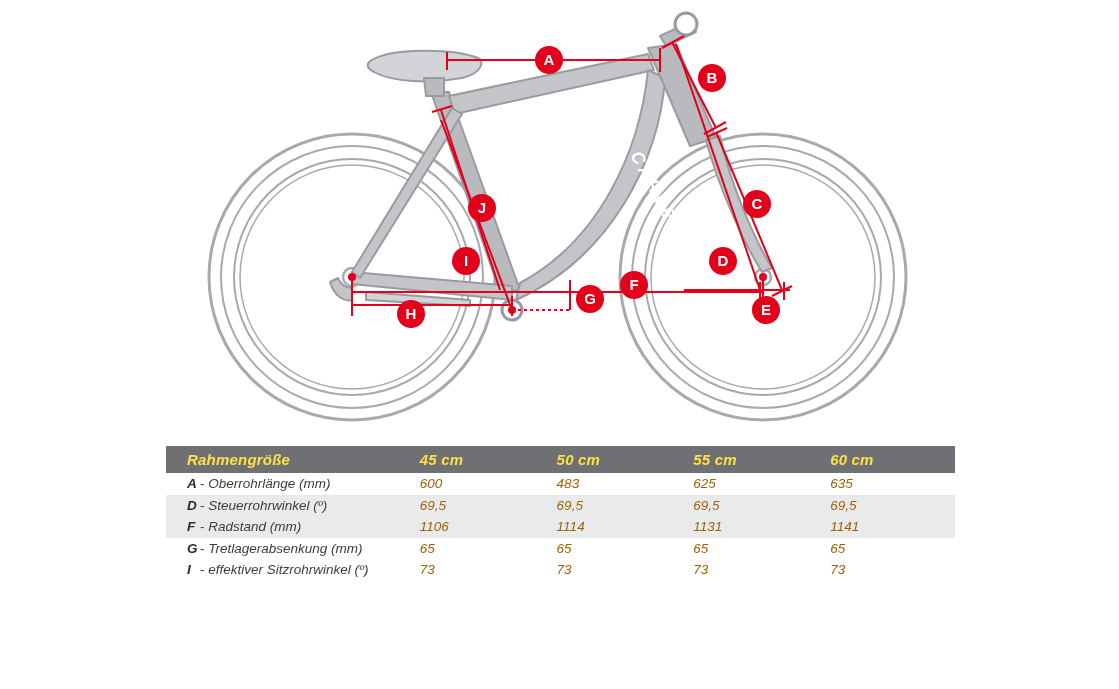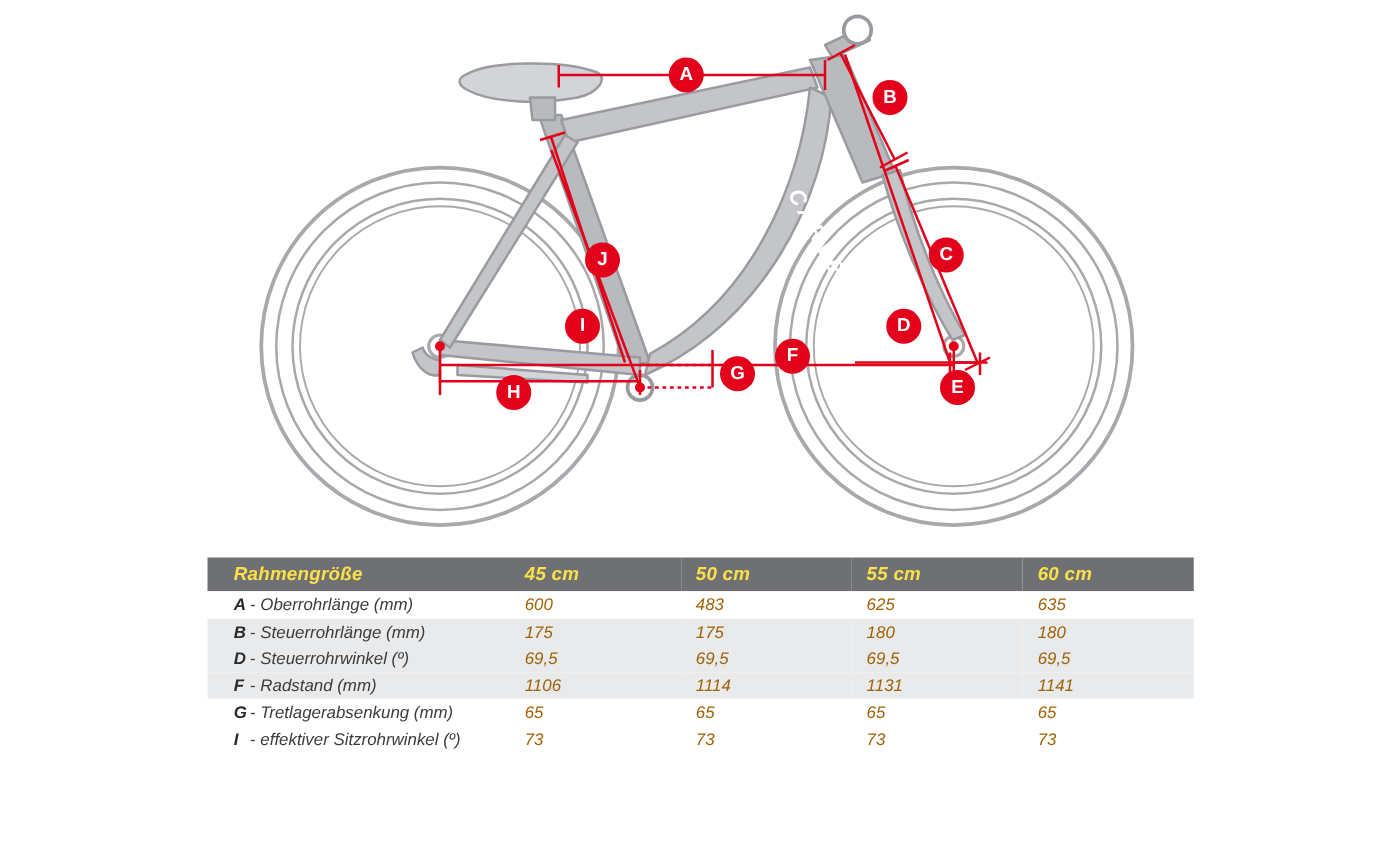--- a/index.html
+++ b/index.html
@@ -214,27 +214,20 @@
     </thead>
     <tbody>
       <tr class="odd">
         <td class="label-cell"><span class="letter">A</span><span class="sep">- </span><span class="desc">Oberrohrlänge (mm)</span></td>
         <td class="val-cell">600</td>
         <td class="val-cell">483</td>
         <td class="val-cell">625</td>
         <td class="val-cell">635</td>
       </tr>
       <tr class="even">
-        <td class="label-cell"><span class="letter">B</span><span class="sep">- </span><span class="desc">Steuerrohrlänge (mm)</span></td>
-        <td class="val-cell">175</td>
-        <td class="val-cell">175</td>
-        <td class="val-cell">180</td>
-        <td class="val-cell">180</td>
-      </tr>
-      <tr class="even">
         <td class="label-cell"><span class="letter">D</span><span class="sep">- </span><span class="desc">Steuerrohrwinkel (º)</span></td>
         <td class="val-cell">69,5</td>
         <td class="val-cell">69,5</td>
         <td class="val-cell">69,5</td>
         <td class="val-cell">69,5</td>
       </tr>
       <tr class="even">
         <td class="label-cell"><span class="letter">F</span><span class="sep">- </span><span class="desc">Radstand (mm)</span></td>
         <td class="val-cell">1106</td>
         <td class="val-cell">1114</td>

